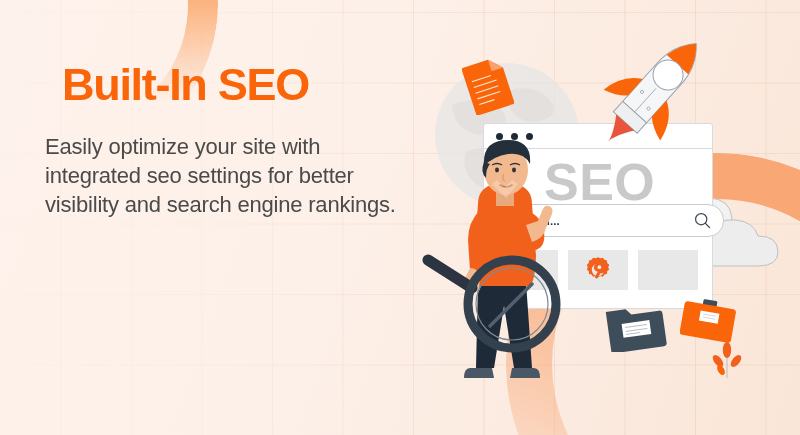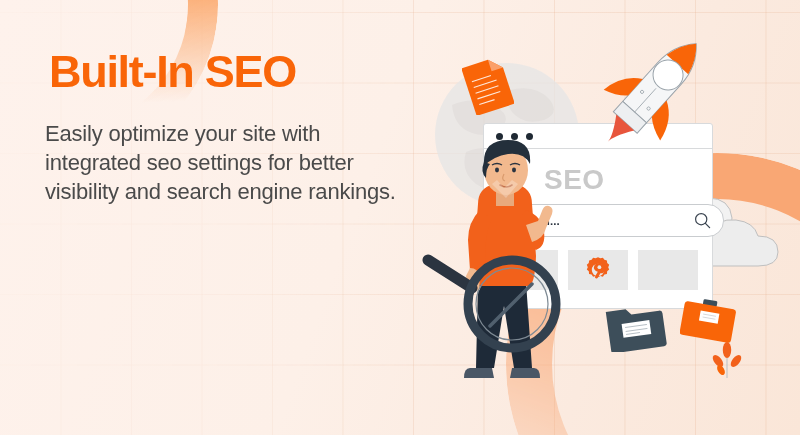--- a/index.html
+++ b/index.html
@@ -37,38 +37,38 @@
     position:absolute;right:-128px;bottom:-140px;width:330px;height:330px;
     border-radius:50%;border:46px solid #F9A774;
     -webkit-mask-image:linear-gradient(200deg, rgba(0,0,0,1) 25%, rgba(0,0,0,.55) 60%, rgba(0,0,0,.12) 85%);
             mask-image:linear-gradient(200deg, rgba(0,0,0,1) 25%, rgba(0,0,0,.55) 60%, rgba(0,0,0,.12) 85%);
   }
   .globe{position:absolute;left:432px;top:60px;width:150px;height:150px;opacity:.75;}
   
   .copy{position:absolute;left:45px;top:44px;width:375px;}
   .headline{
     font-weight:bold;font-size:45px;line-height:1.08;
-    letter-spacing:-1.3px;margin:4px;
+    letter-spacing:-1.3px;margin:17px;
   }
   .hl-1{color:#F96508;display:block;}
   .hl-2{color:#262626;display:block;}
   .subcopy{
     margin:22px 0 0 0;color:#4A4A4A;
     font-size:22px;line-height:1.33;letter-spacing:-.2px;
   }
   
   .browser{
     position:absolute;left:483px;top:123px;width:228px;height:184px;
     background:#ffffff;border:1px solid #D8DADC;border-radius:3px;
   }
   .browser-bar{height:24px;border-bottom:1px solid #D8DADC;display:flex;align-items:center;padding-left:12px;gap:8px;}
   .dot{width:7px;height:7px;border-radius:50%;background:#1F2933;}
   .seo-word{
     position:absolute;left:60px;top:28px;
-    font-size:28px;font-weight:bold;color:#C9C9C9;letter-spacing:.5px;margin-top:12px;
+    font-size:52px;font-weight:bold;color:#C9C9C9;letter-spacing:.5px;
   }
   .search-bar{
     position:absolute;left:14px;top:80px;width:200px;height:31px;
     background:#fff;border:1px solid #C9CCCF;border-radius:16px;
     display:flex;align-items:center;justify-content:space-between;padding:0 12px;
   }
   .search-text{font-size:11.5px;font-weight:bold;color:#2B3440;letter-spacing:.1px;}
   .tiles{position:absolute;left:14px;top:126px;display:flex;gap:10px;}
   .tile{width:60px;height:40px;background:#E8E8E8;}
   .tile-icon{display:flex;align-items:center;justify-content:center;}

